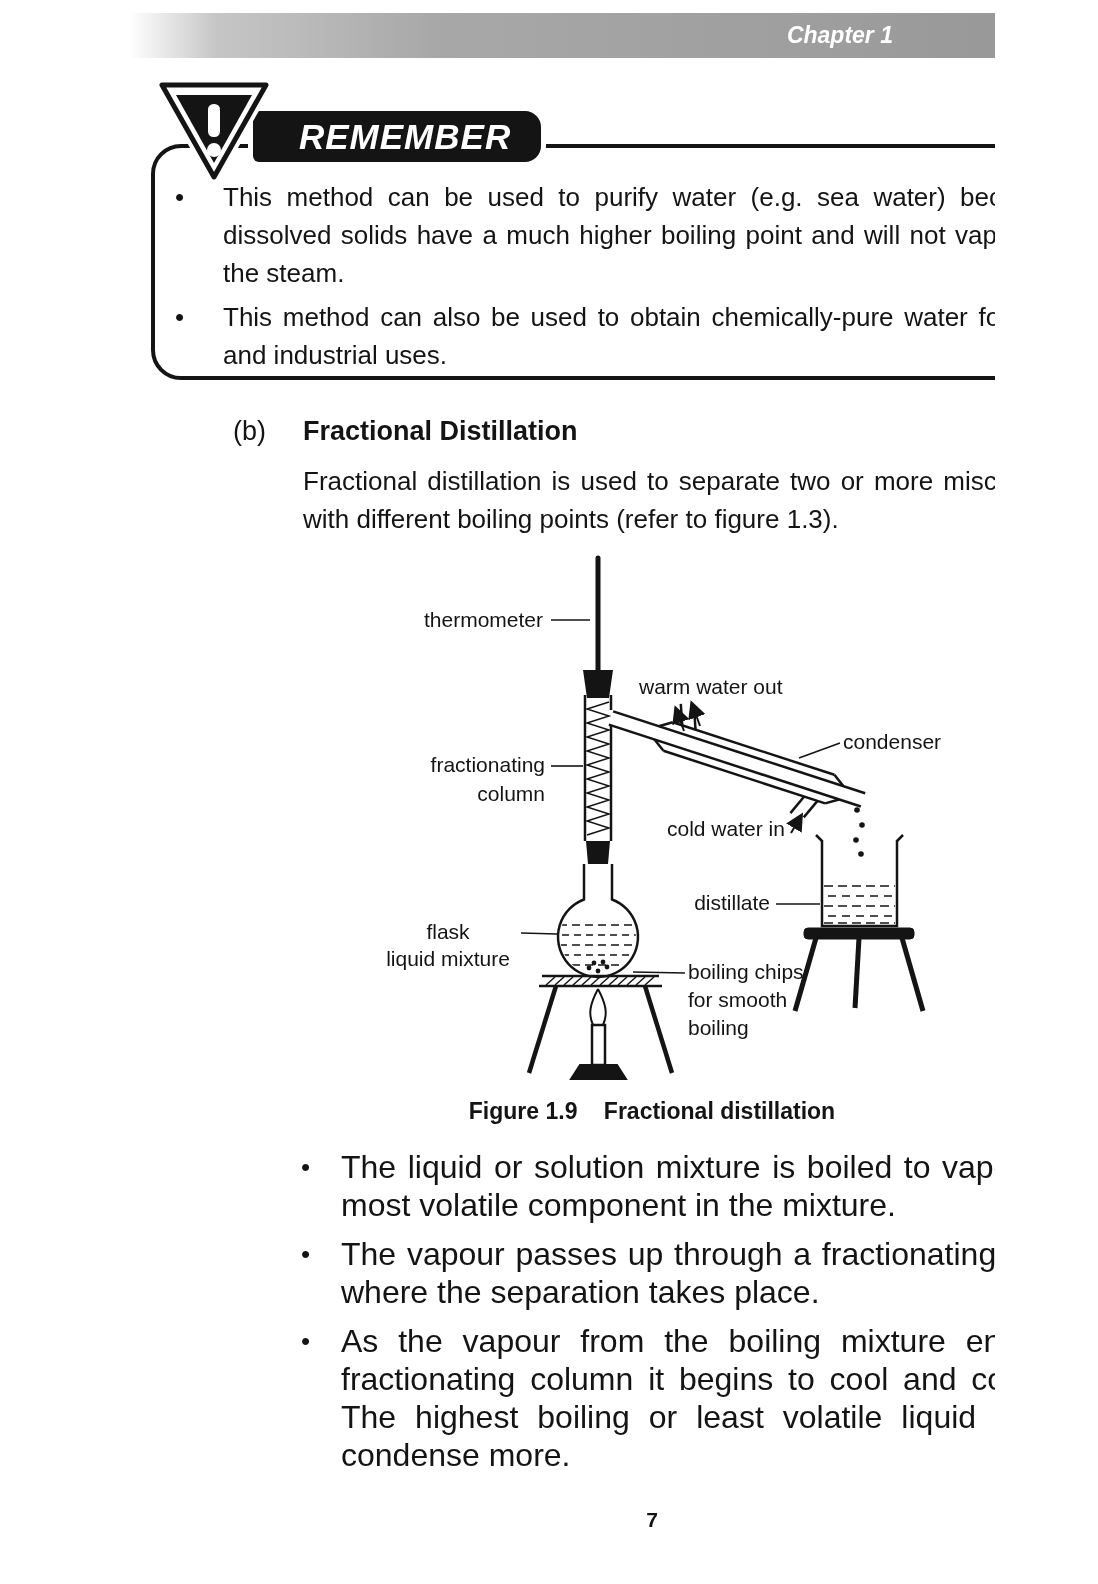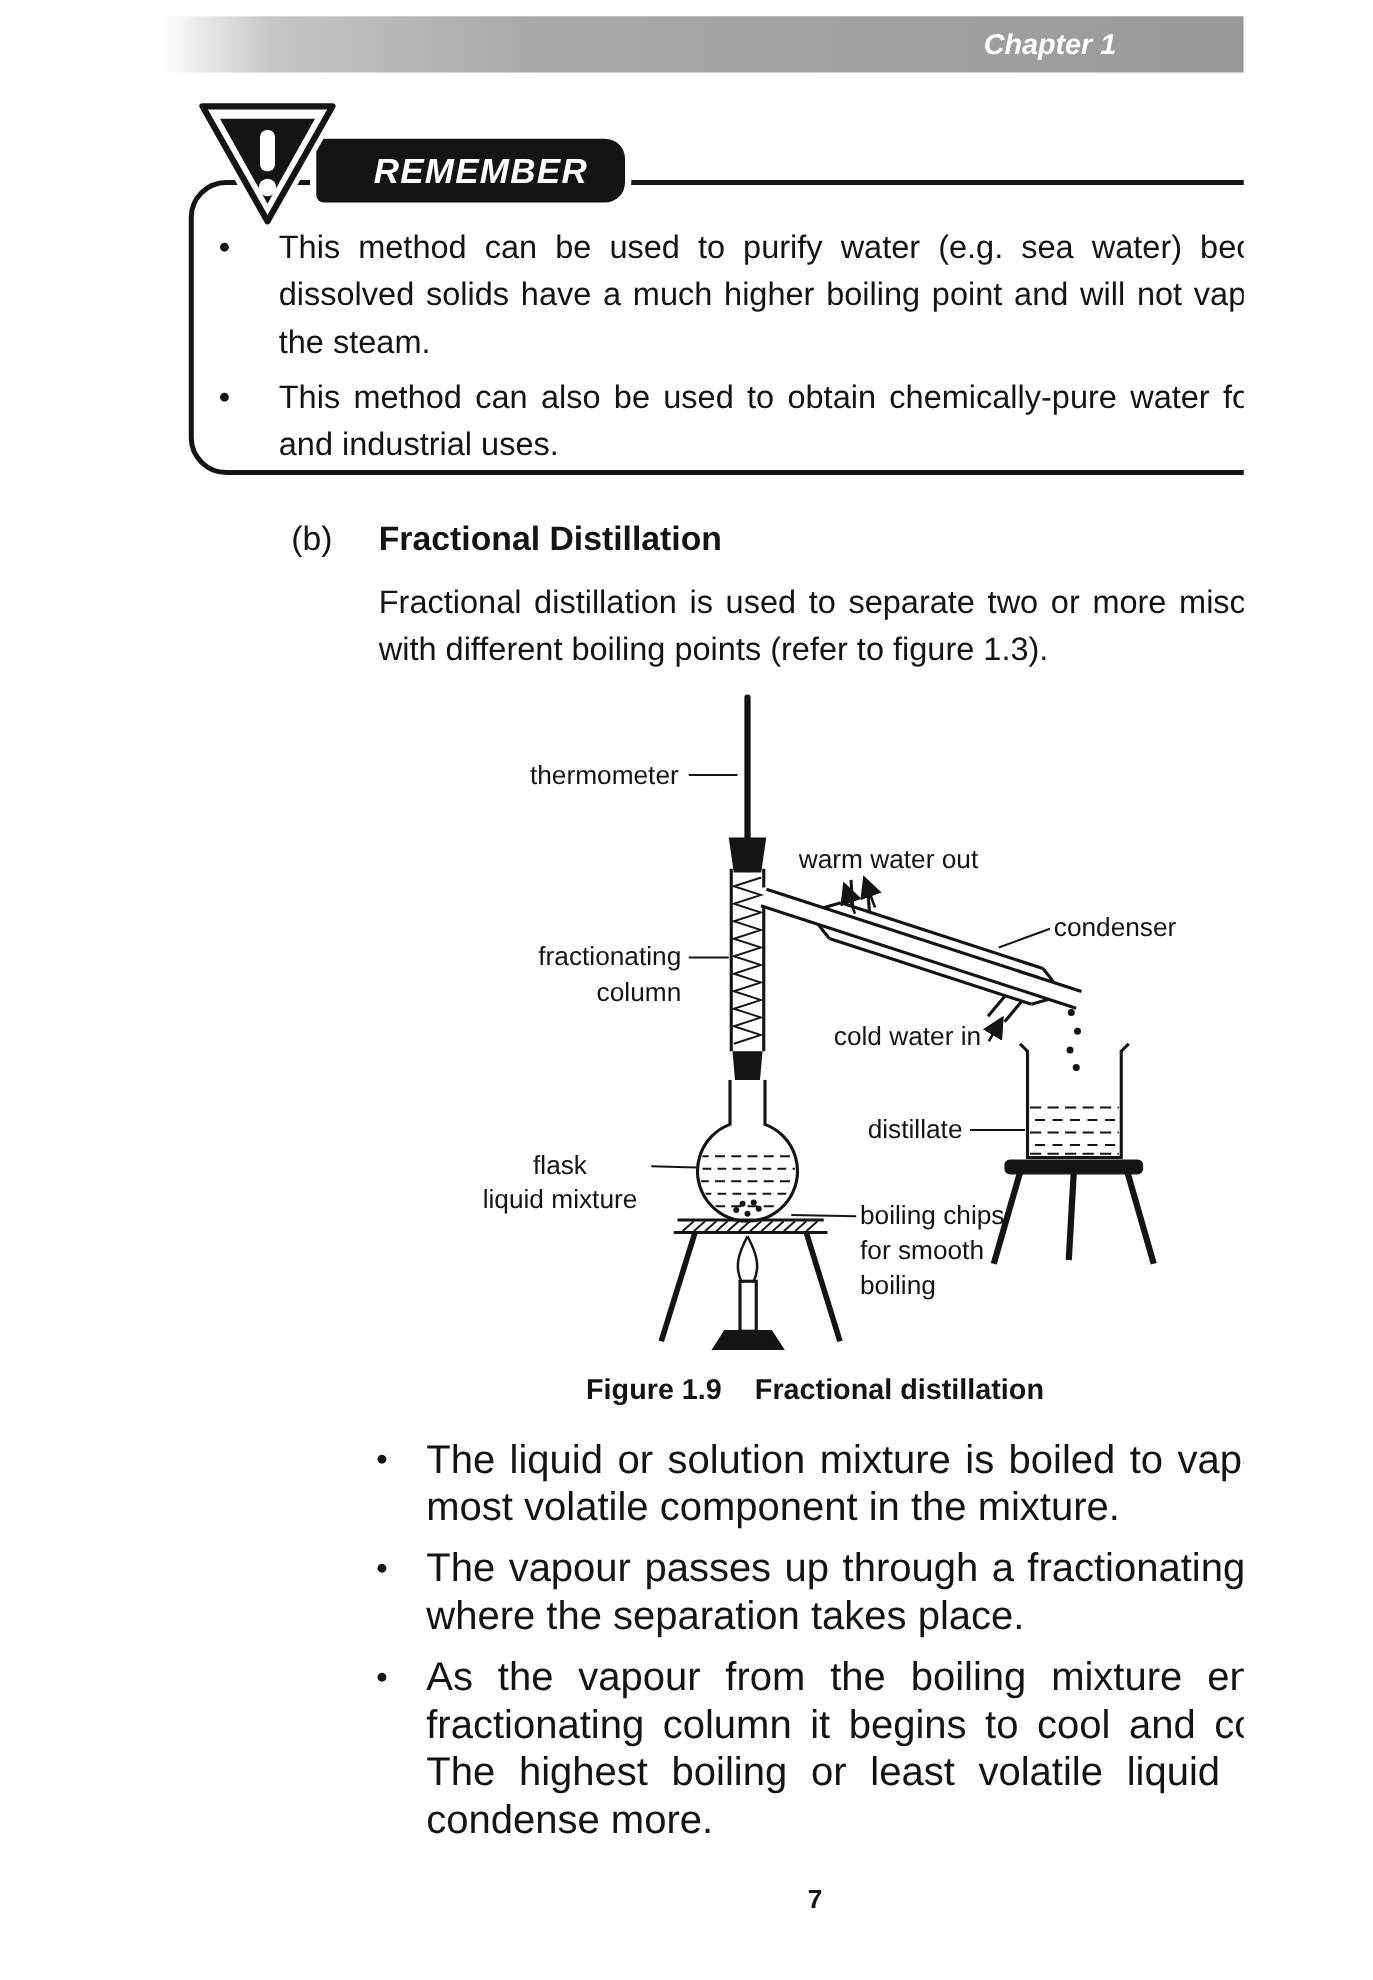--- a/index.html
+++ b/index.html
@@ -12,21 +12,21 @@
     background:linear-gradient(90deg, #ffffff 0%, #c6c6c6 10%, #a8a8a8 35%, #999999 100%);
     display:flex; align-items:center; justify-content:flex-end; padding-right:88px;
     color:#ffffff; font-style:italic; font-weight:bold; font-size:23px; }
   .header-bar .hgap { width:14px; }
 
   
   .remember-box { position:absolute; left:48px; top:144px; width:982px; height:236px;
     border:4px solid #141414; border-radius:30px; background:#fff; }
   .remember-banner { position:absolute; left:150px; top:111px; height:51px; z-index:2;
     background:#141414; color:#fff; display:flex; align-items:center;
-    padding:0 30px 0 46px; font-size:28px; font-weight:bold; font-style:italic;
+    padding:0 30px 0 46px; font-size:35px; font-weight:bold; font-style:italic;
     letter-spacing:1px; border-radius:6px 16px 16px 6px; box-shadow:0 0 0 5px #fff; }
   .remember-icon { position:absolute; left:50px; top:78px; z-index:3; }
   .rb-list { position:absolute; left:72px; top:178px; width:948px; z-index:1; }
   .rb-item { display:flex; margin-bottom:6px; }
   .rb-dot { width:48px; font-size:26px; line-height:38px; }
   .rb-text { flex:1; font-size:26px; line-height:38px; padding-right:14px;
     text-align:justify; text-align-last:left; }
 
   
   .section-head { position:absolute; left:130px; top:416px; display:flex; font-size:27px; }

